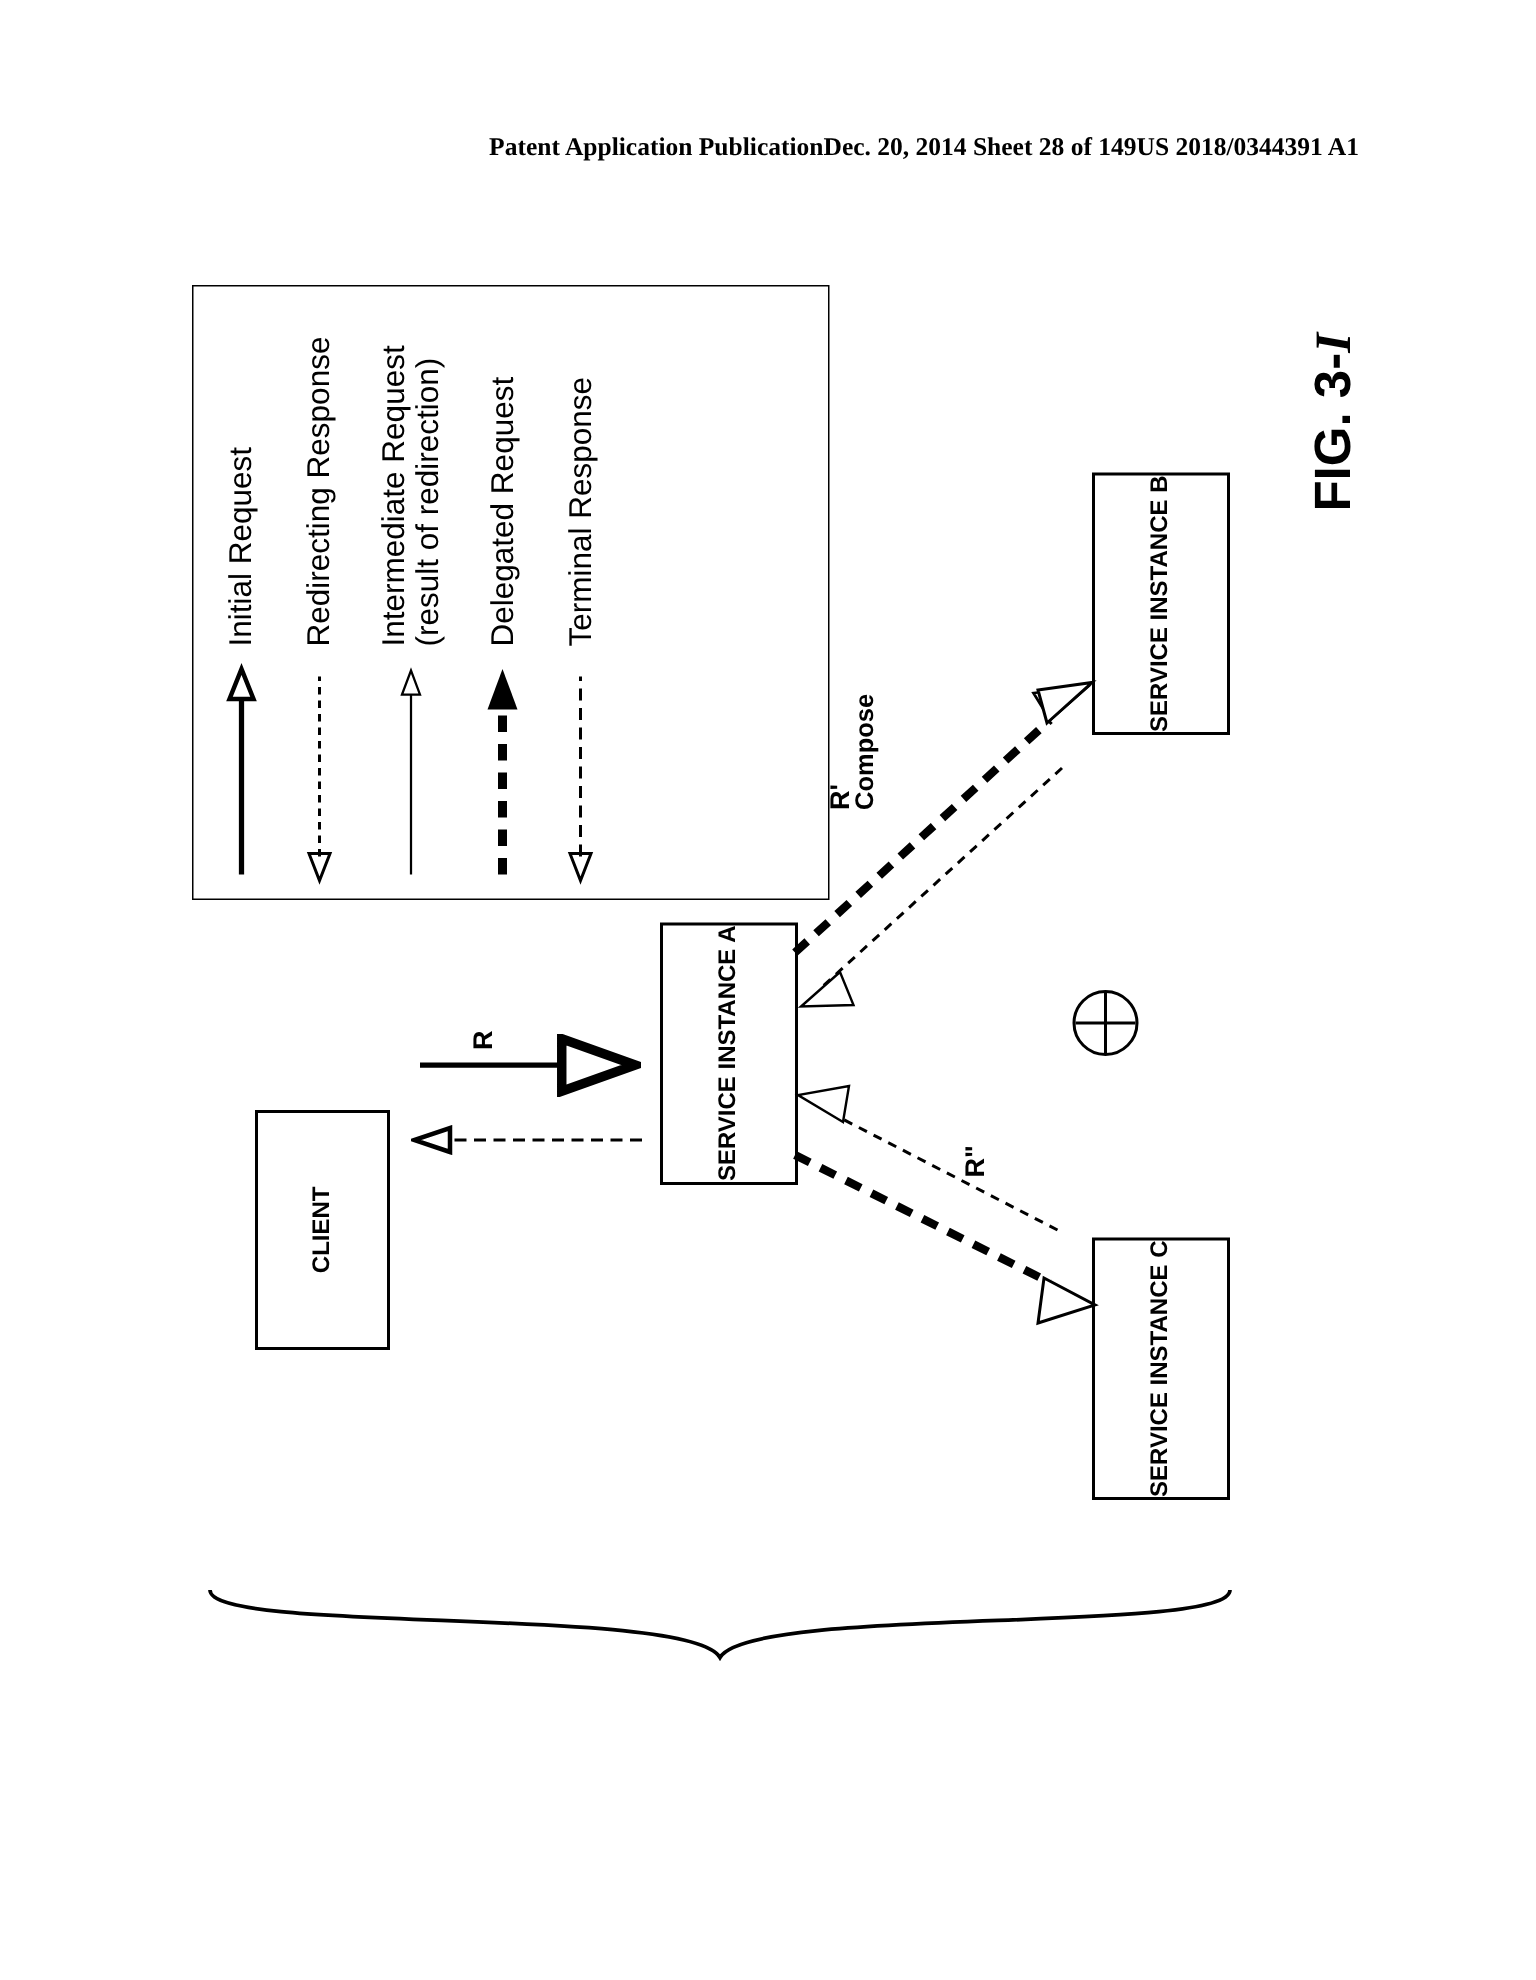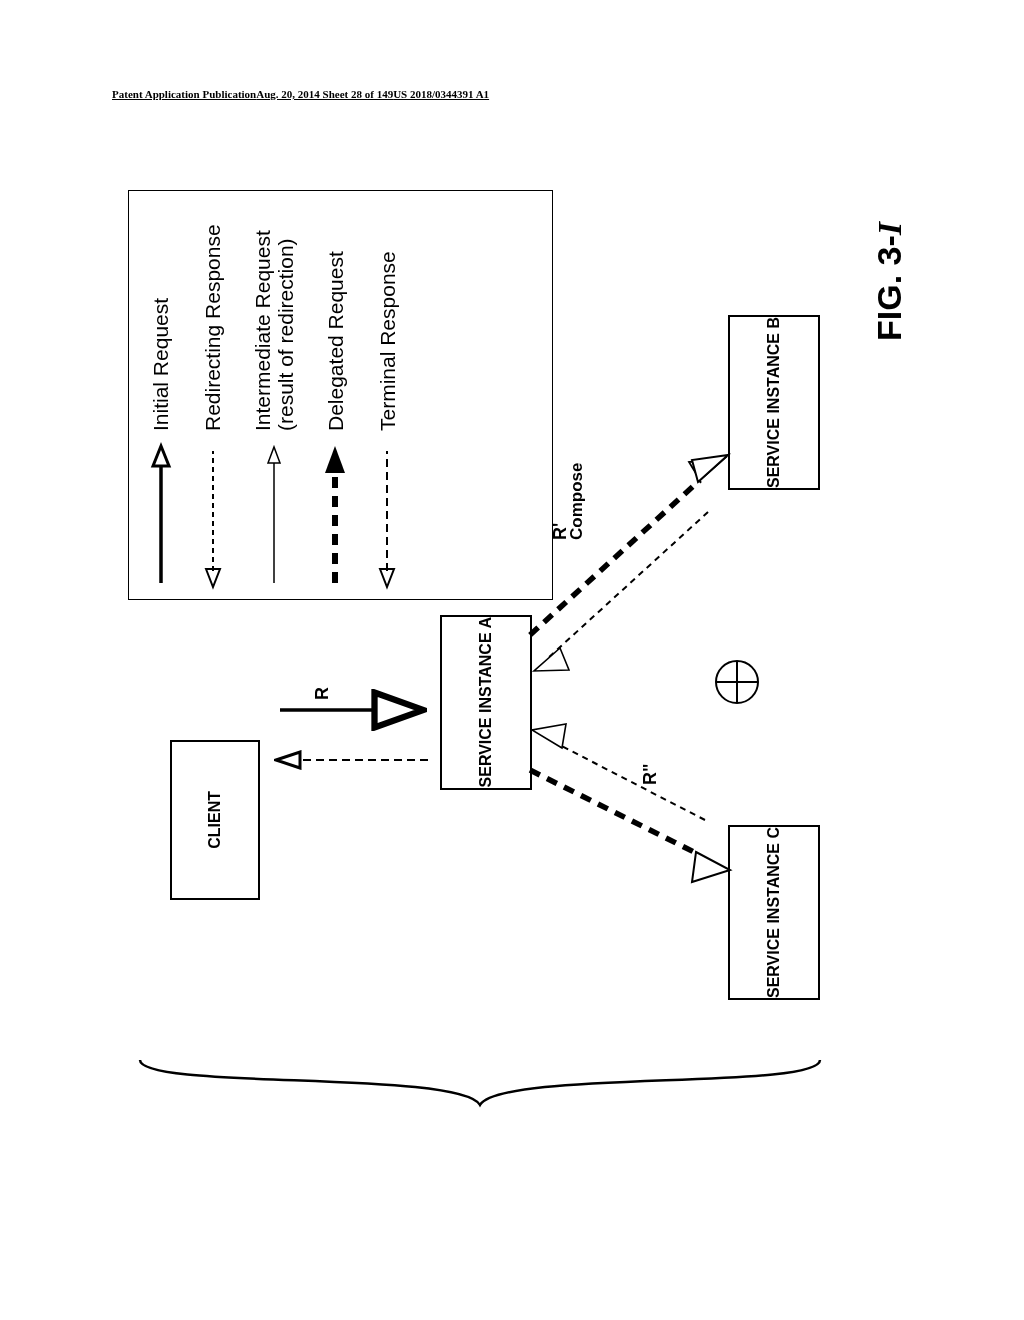--- a/index.html
+++ b/index.html
@@ -9,24 +9,23 @@
       background: #fff;
       font-family: "Times New Roman", serif;
       position: relative;
     }
     .header {
       position: absolute;
       top: 88px;
       left: 112px;
       right: 118px;
       display: flex;
-      justify-content: flex-start;
-      font-size: 11px;
+      justify-content: flex-end;
+      font-size: 17px;
       font-weight: bold;
-      text-decoration: underline;
     }
     .main {
       position: absolute;
       top: 230px;
       left: 110px;
       width: 800px;
       height: 820px;
     }
     
     .legend-box {
@@ -133,21 +132,21 @@
       position: absolute;
       top: 0; left: 0; width: 800px; height: 820px;
       pointer-events: none;
     }
   </style>
 </head>
 <body>
 
 <div class="header">
   <span>Patent Application Publication</span>
-  <span>Aug. 20, 2014  Sheet 28 of 149</span>
+  <span>Dec. 20, 2014  Sheet 28 of 149</span>
   <span>US 2018/0344391 A1</span>
 </div>
 
 <div class="main">
 
   <div class="fig-title">
     <span>FIG. 3-</span><span class="ital">I</span>
   </div>
 
   <div class="legend-box">

